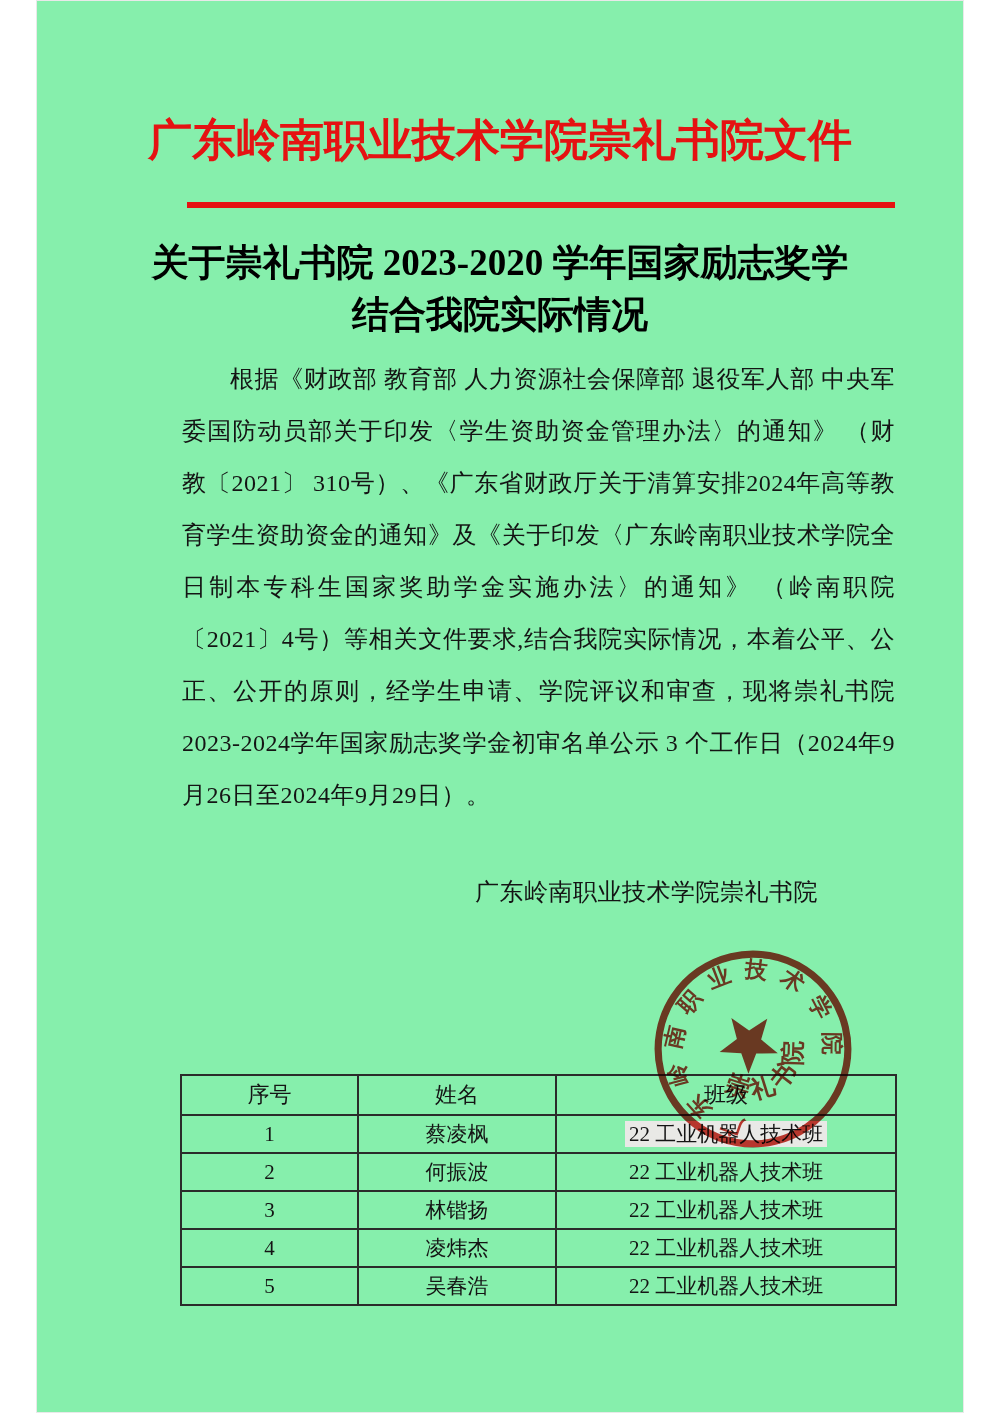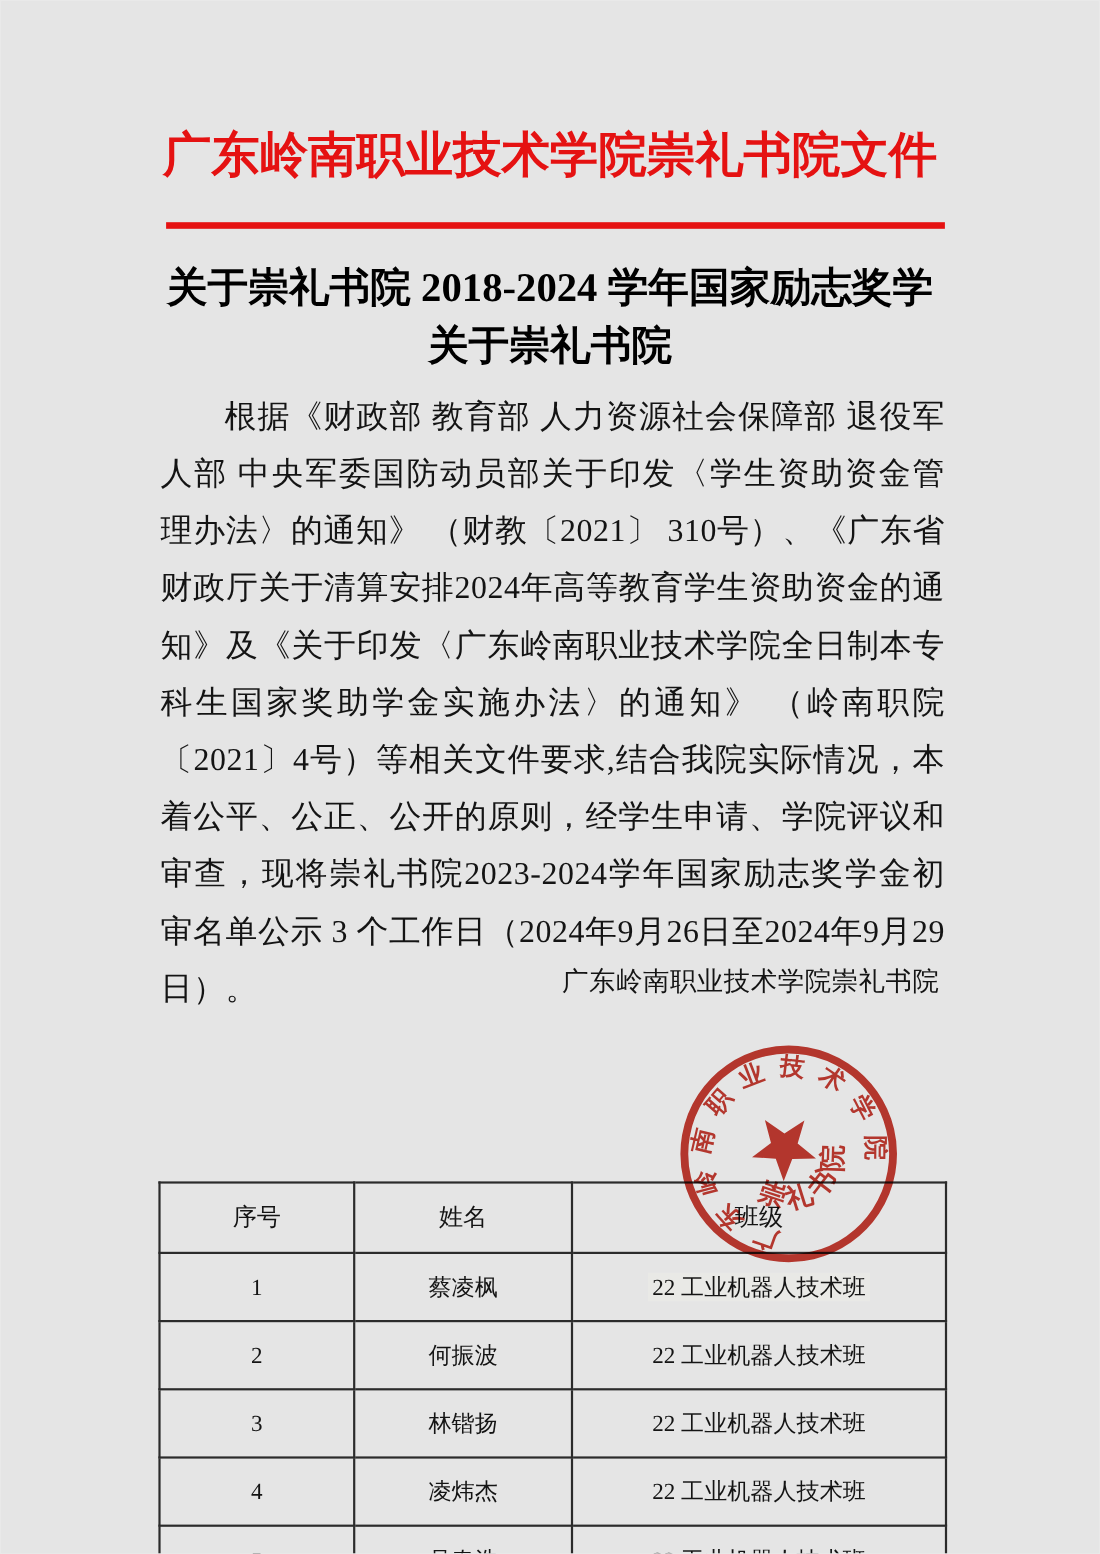--- a/index.html
+++ b/index.html
@@ -9,24 +9,24 @@
     --text:#141414;
   }
   *{margin:0;padding:0;box-sizing:border-box;}
   html,body{background:#ffffff;}
   body{
     font-family:"Liberation Serif","DejaVu Serif",serif;
     color:var(--text);
   }
   .page{
     position:relative;
-    width:1000px;
+    width:928px;
     height:1413px;
     margin:0 auto;
-    background:#e5e5e5;
+    background:#86efac;
     border:1px solid #e9e9e9;
     overflow:hidden;
   }
   
   .doc-header{
     position:absolute;
     top:110px;left:0;right:0;
     text-align:center;
     font-size:44px;
     font-weight:bold;
@@ -51,21 +51,21 @@
     color:#000;
   }
   .doc-title span{display:block;}
   
   .content{
     position:absolute;
     top:352px;left:145px;
     width:713px;
   }
   .body-para{
-    font-size:29px;
+    font-size:24px;
     line-height:52px;
     text-align:justify;
     text-indent:2em;
     letter-spacing:0.5px;
   }
   .body-para + .body-para{margin-top:14px;}
   
   .signature{
     position:absolute;
     top:875px;right:145px;
@@ -104,40 +104,40 @@
     table-layout:fixed;
     font-size:21px;
     z-index:1;
   }
   table.roster th, table.roster td{
     border:2px solid var(--table-border);
     height:32px;
     text-align:center;
     vertical-align:middle;
     font-weight:normal;
-    padding:16px;
+    padding:4px;
   }
   table.roster th{font-size:22px;}
   table.roster tbody tr:first-child td:last-child span{
     background:#e9e9e6;
     padding:1px 4px;
   }
 </style>
 </head>
 <body>
 
 <div class="page">
 
   <div class="doc-header">广东岭南职业技术学院崇礼书院文件</div>
 
   <div class="red-line"></div>
 
   <h1 class="doc-title">
-    <span>关于崇礼书院 2018-2024 学年国家励志奖学</span>
-    <span>关于崇礼书院</span>
+    <span>关于崇礼书院 2023-2020 学年国家励志奖学</span>
+    <span>结合我院实际情况</span>
   </h1>
 
   <div class="content">
     <p class="body-para">根据《财政部 教育部 人力资源社会保障部 退役军人部 中央军委国防动员部关于印发〈学生资助资金管理办法〉的通知》 （财教〔2021〕 310号）、《广东省财政厅关于清算安排2024年高等教育学生资助资金的通知》及《关于印发〈广东岭南职业技术学院全日制本专科生国家奖助学金实施办法〉的通知》 （岭南职院〔2021〕4号）等相关文件要求,结合我院实际情况，本着公平、公正、公开的原则，经学生申请、学院评议和审查，现将崇礼书院2023-2024学年国家励志奖学金初审名单公示 3 个工作日（2024年9月26日至2024年9月29日）。</p>
   </div>
 
   <div class="signature">广东岭南职业技术学院崇礼书院</div>
 
 
   <div class="stamp">

